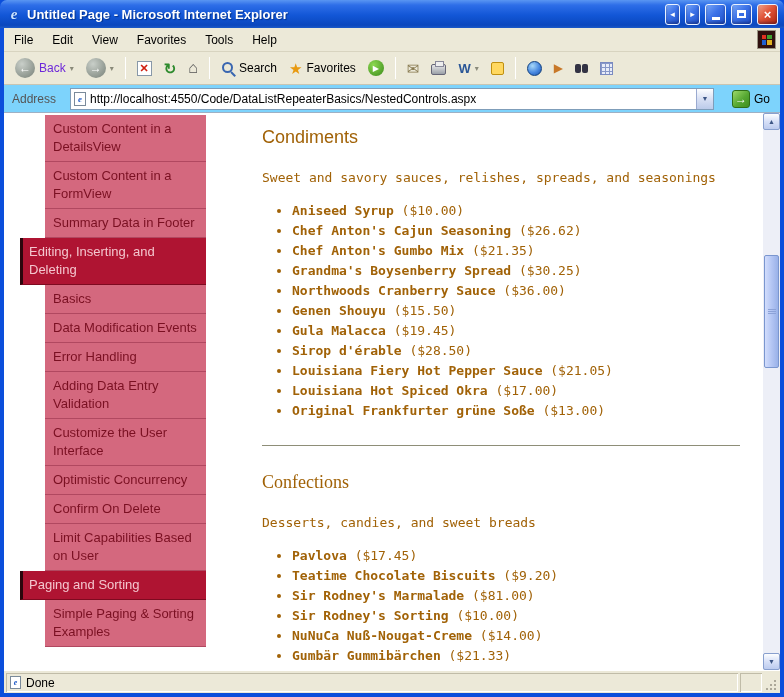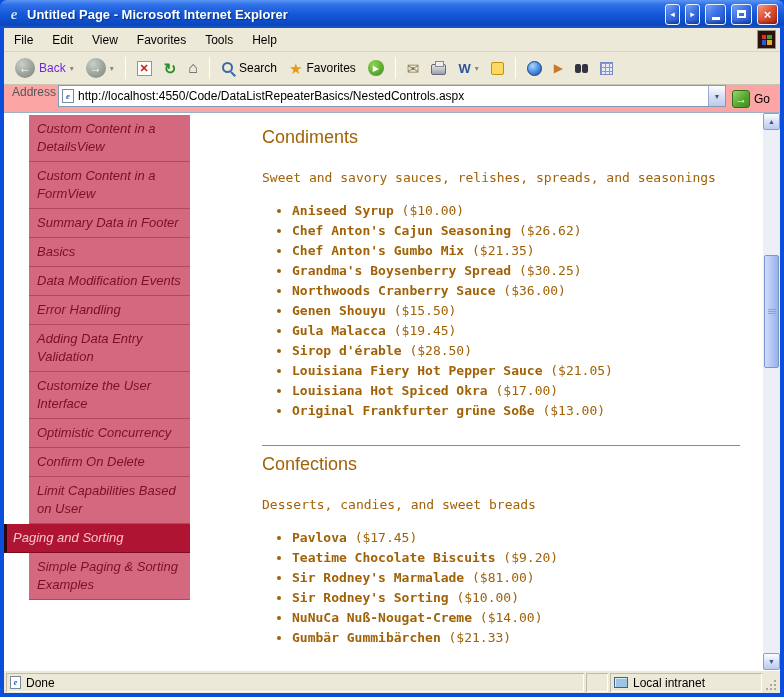--- a/index.html
+++ b/index.html
@@ -59,50 +59,50 @@
   .ico-w{color:#2B5797;font-weight:bold;font-size:13px;}
   .ico-note{width:13px;height:13px;background:#FFD860;border:1px solid #C09010;border-radius:2px;}
   .ico-globe{width:15px;height:15px;border-radius:50%;border:1px solid #10407F;
     background:radial-gradient(circle at 35% 30%,#A8D8F8,#4888E0 55%,#1A50A8);}
   .ico-send{color:#C87828;font-size:12px;line-height:1;}
   .binoc{width:6px;height:9px;background:#334;border-radius:2px;box-shadow:7px 0 0 #334;margin-right:7px;}
   .ico-grid{width:13px;height:13px;border:1px solid #7A8AC0;
     background:linear-gradient(#8898C8 1px,transparent 1px),linear-gradient(90deg,#8898C8 1px,transparent 1px);
     background-size:4px 4px;background-color:#E8ECF8;}
 
-  .addressbar{height:28px;background:#fca5a5;display:flex;gap:2px;padding:0 6px;
+  .addressbar{height:28px;background:#7dd3fc;display:flex;align-items:center;gap:14px;padding:0 6px;
     border-bottom:1px solid #9EB0C4;}
   .addr-label{font-size:12px;color:#555;padding-left:2px;}
   .addr-box{flex:1;height:22px;background:#fff;border:1px solid #7F9DB9;display:flex;align-items:center;gap:4px;padding:0 0 0 3px;}
   .page-icon{width:12px;height:14px;background:#fff;border:1px solid #7A8A9A;display:flex;align-items:center;justify-content:center;
     font:italic bold 9px "Liberation Serif",serif;color:#2860C8;flex:0 0 auto;}
   .addr-input{flex:1;border:none;outline:none;font-family:"Liberation Sans",sans-serif;font-size:12px;color:#000;padding:0;background:transparent;}
   .combo-arrow{width:17px;height:20px;background:linear-gradient(#FDFEFF,#D8E0F4 50%,#BCCBEA);border-left:1px solid #9AAAD0;
     display:flex;align-items:center;justify-content:center;font-size:7px;color:#3D5685;cursor:pointer;}
   .go-btn{display:flex;align-items:center;gap:4px;padding:1px 4px;cursor:pointer;}
   .go-icon{width:18px;height:18px;border-radius:3px;border:1px solid #2F6F18;
     background:linear-gradient(135deg,#9CD86A,#56A832 55%,#3F8F1F);color:#fff;font-weight:bold;font-size:12px;
     display:flex;align-items:center;justify-content:center;}
   .go-label{font-size:12px;color:#000;}
 
   
   .viewport{position:relative;height:557px;background:#fff;overflow:hidden;}
-  .sidebar{position:absolute;left:0;top:2px;width:186px;font-size:13px;line-height:18px;font-style:italic;}
+  .sidebar{position:absolute;left:16px;top:2px;width:186px;font-size:13px;line-height:18px;}
   .side-item{width:161px;margin-left:25px;background:#D4687E;color:#7A1022;padding:5px 8px;
     border-bottom:1px solid #B14860;cursor:pointer;}
   .side-header{width:186px;margin-left:0;background:#AF1432;color:#F4C6CE;padding:5px 8px 5px 6px;
     border-bottom:1px solid #7E0A20;border-left:3px solid #2B060C;cursor:pointer;}
 
   .content{position:absolute;left:258px;top:0;width:478px;color:#a16207;}
   .content h3{margin:14px 0 0;font-size:18px;font-weight:400;font-family:"Liberation Sans",sans-serif;}
   .content .desc{margin:22px 0 0;font-family:"DejaVu Sans Mono","Liberation Mono",monospace;font-size:13px;}
   .content ul{margin:16px 0 0;padding-left:30px;font-family:"DejaVu Sans Mono","Liberation Mono",monospace;font-size:13px;list-style:disc;}
   .content li{line-height:20px;}
   .content hr{margin:24px 0 0;border:none;border-top:1px solid #8E8E78;}
-  .section-2 h3{margin-top:8px;}
+  .section-2 h3{margin-top:26px;font-family:Liberation Serif, serif;}
 
   
   .scrollbar{position:absolute;top:0;right:0;bottom:0;width:17px;background:#EDEFF7;display:flex;flex-direction:column;}
   .sb-btn{height:17px;flex:0 0 17px;background:linear-gradient(#FDFEFF,#D7E0F7 50%,#BCCBEE);border:1px solid #889FCE;border-radius:2px;
     display:flex;align-items:center;justify-content:center;font-size:7px;color:#3D5685;cursor:pointer;}
   .sb-track{position:relative;flex:1;}
   .sb-thumb{position:absolute;left:1px;right:1px;top:125px;height:113px;border:1px solid #7A96CF;border-radius:2px;
     background:linear-gradient(90deg,#D2DDFC,#B4C6F4 50%,#99B1E8);display:flex;align-items:center;justify-content:center;cursor:pointer;}
   .sb-grip{width:8px;height:1px;background:#8CA2D8;box-shadow:0 2px 0 #8CA2D8,0 -2px 0 #8CA2D8;}
 
@@ -229,20 +229,21 @@
       <span class="go-label">Go</span>
     </span>
   </div>
 
   <div class="viewport">
 
     <div class="sidebar">
       <div class="side-item">Custom Content in a DetailsView</div>
       <div class="side-item">Custom Content in a FormView</div>
       <div class="side-item">Summary Data in Footer</div>
+      <div class="side-header">Editing, Inserting, and Deleting</div>
       <div class="side-item">Basics</div>
       <div class="side-item">Data Modification Events</div>
       <div class="side-item">Error Handling</div>
       <div class="side-item">Adding Data Entry Validation</div>
       <div class="side-item">Customize the User Interface</div>
       <div class="side-item">Optimistic Concurrency</div>
       <div class="side-item">Confirm On Delete</div>
       <div class="side-item">Limit Capabilities Based on User</div>
       <div class="side-header">Paging and Sorting</div>
       <div class="side-item">Simple Paging &amp; Sorting Examples</div>
@@ -292,20 +293,16 @@
     </div>
 
   </div>
 
   <div class="statusbar">
     <div class="status-pane main">
       <span class="page-icon tiny">e</span>
       <span>Done</span>
     </div>
     <div class="status-pane small"></div>
-    <div class="status-pane zone">
-      <span class="zone-icon"></span>
-      <span>Local intranet</span>
-    </div>
     <div class="resize-grip"></div>
   </div>
 
 </div>
 
 </body></html>

